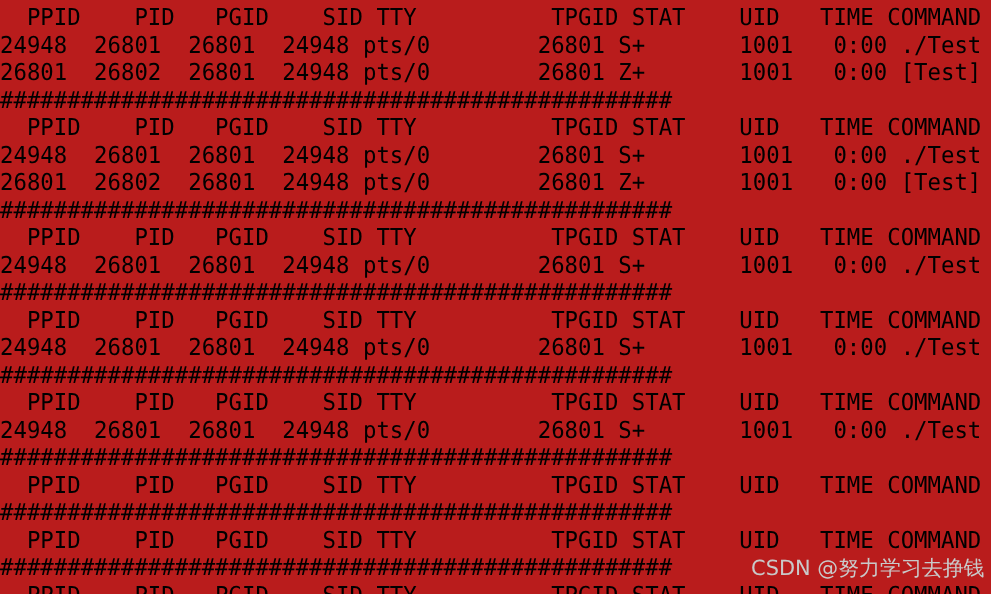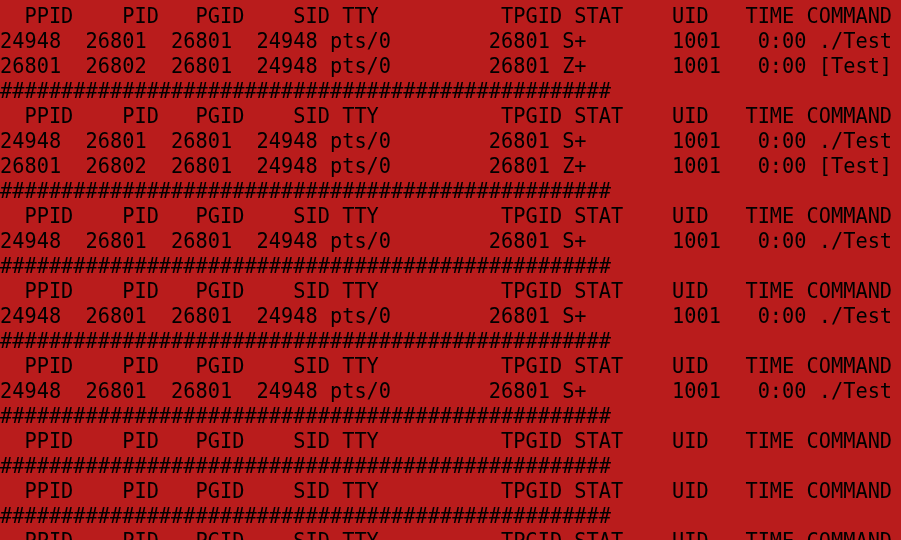--- a/index.html
+++ b/index.html
@@ -71,14 +71,15 @@
       <span class="term-line">  PPID    PID   PGID    SID TTY          TPGID STAT    UID   TIME COMMAND</span>
       <span class="term-line">24948  26801  26801  24948 pts/0        26801 S+       1001   0:00 ./Test</span>
       <span class="term-line">##################################################</span>
       <span class="term-line">  PPID    PID   PGID    SID TTY          TPGID STAT    UID   TIME COMMAND</span>
       <span class="term-line">##################################################</span>
       <span class="term-line">  PPID    PID   PGID    SID TTY          TPGID STAT    UID   TIME COMMAND</span>
       <span class="term-line">##################################################</span>
       <span class="term-line">  PPID    PID   PGID    SID TTY          TPGID STAT    UID   TIME COMMAND</span>
     </div>
 
+  <div id="watermark">CSDN @努力学习去挣钱</div>
 
 </div>
 
 </body></html>

